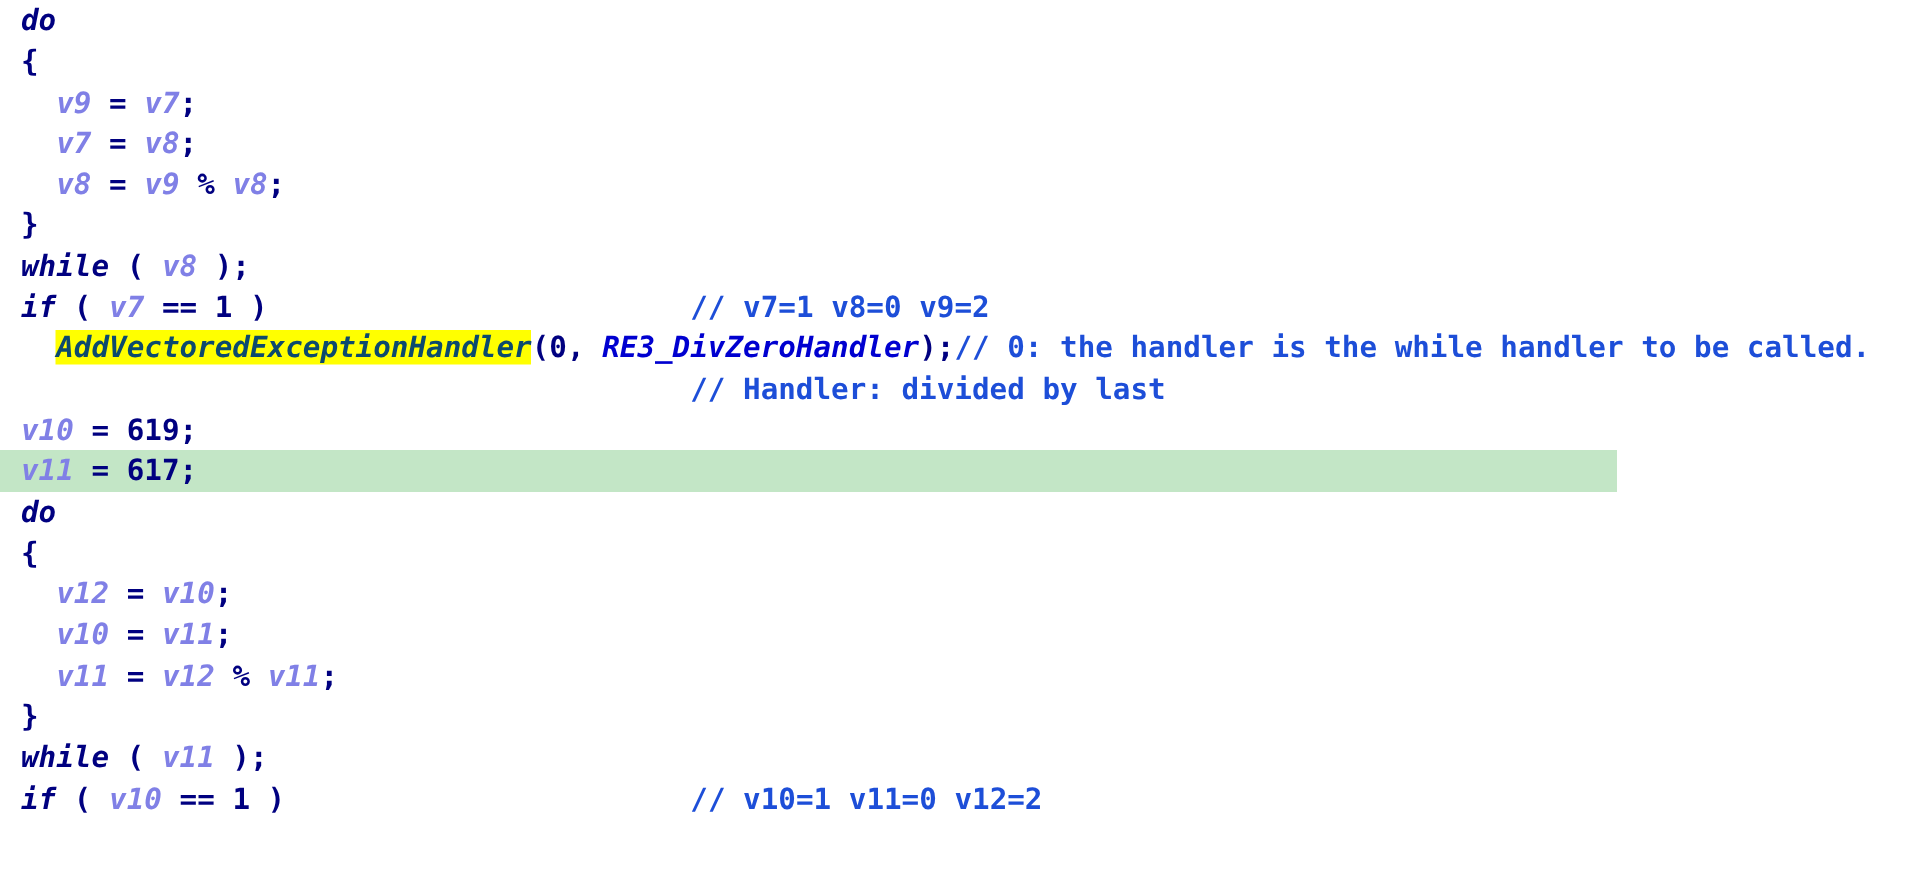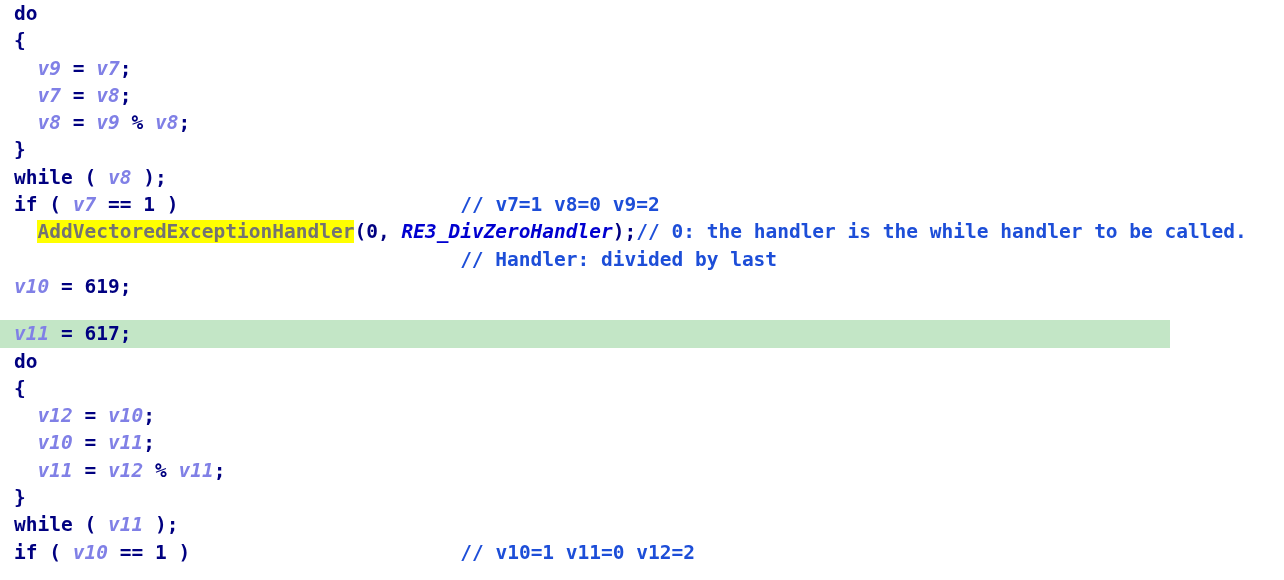--- a/index.html
+++ b/index.html
@@ -29,33 +29,33 @@
     font-weight: bold;
     letter-spacing: 0px;
     font-family: "DejaVu Sans Mono", "Liberation Mono", monospace;
     padding-left: 14px;
     box-sizing: border-box;
   }
   .code-line.current {
     background: #c3e6c6;
     margin-left: 0;
     padding-left: 14px;
-    width: 1170px;
-    margin-top: 20px;
+    width: 1078px;
   }
   
-  .t-key      { color: #000080; }
+  .t-key      { color: #000080; font-style: italic; }
   .t-punct    { color: #000080; }
   .t-num      { color: #000080; }
   .t-var      { color: #8080e6; font-style: italic; }
   .t-sym      { color: #0000d0; font-style: italic; }
   .t-comment  { color: #1d4ed8; }
   .t-hl {
-    color: #737373;
+    color: #0c4a6e;
     background: #ffff00;
+    font-style: italic;
   }
 </style>
 </head>
 <body>
 
 <div id="pseudocode-view">
 
   <div class="code-line"><span class="t-key">do</span></div>
 
   <div class="code-line"><span class="t-punct">{</span></div>

